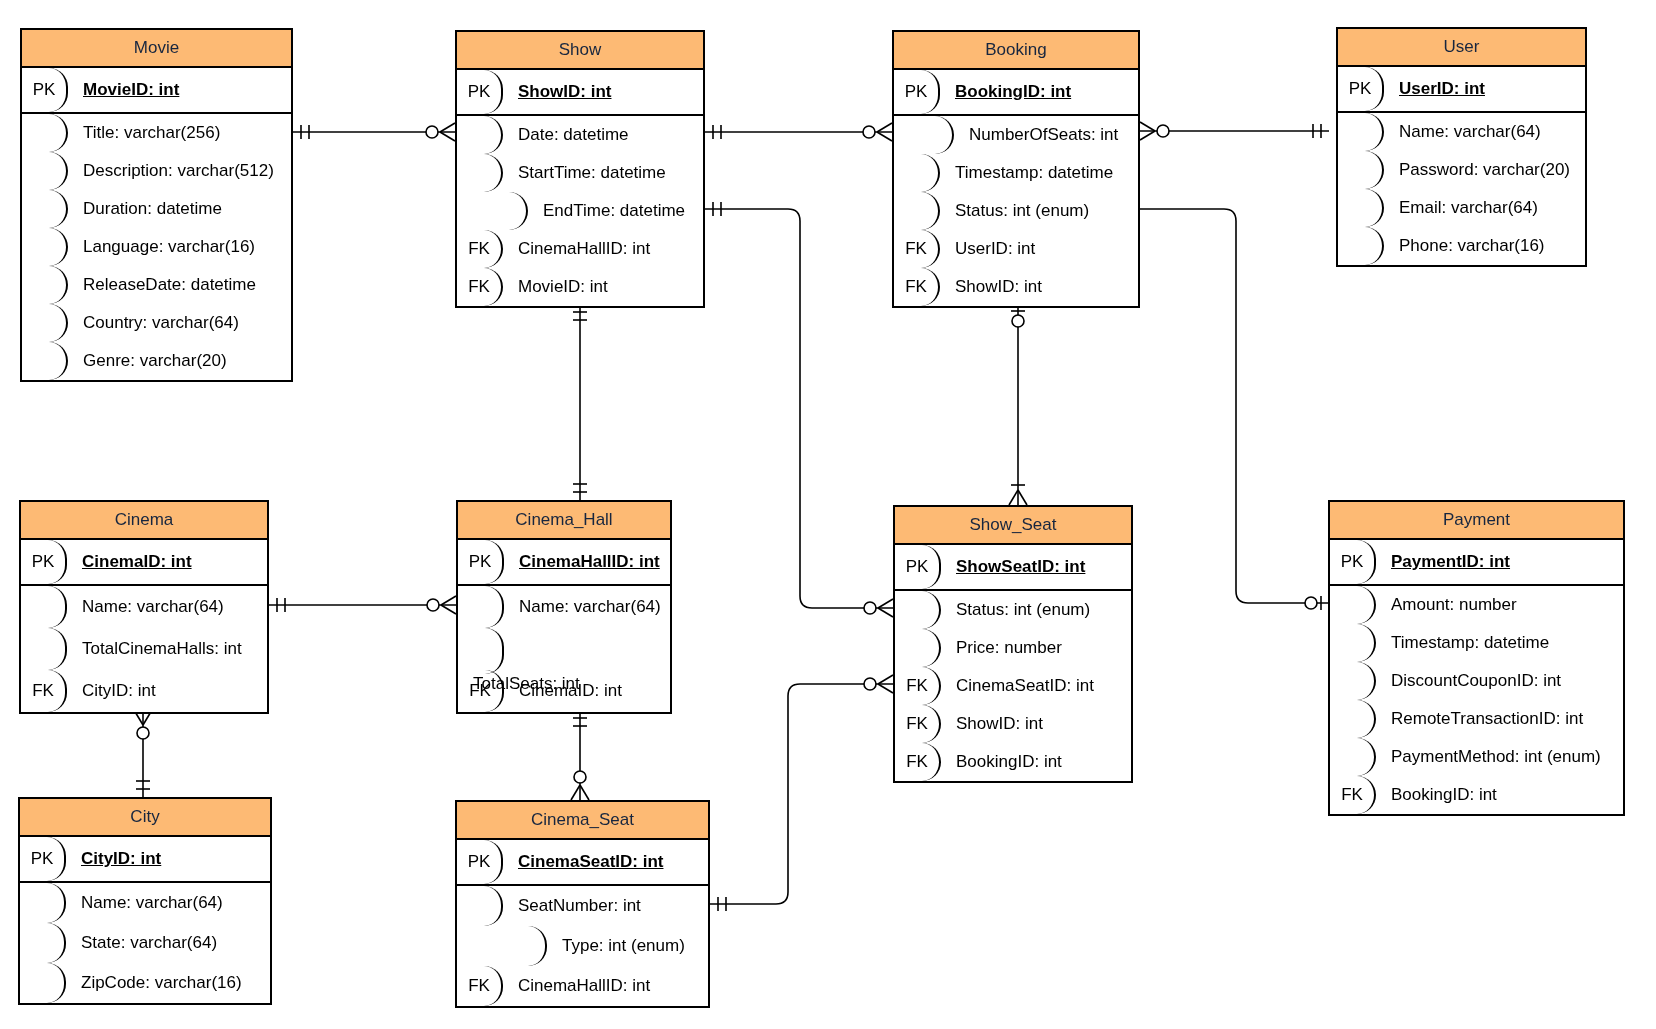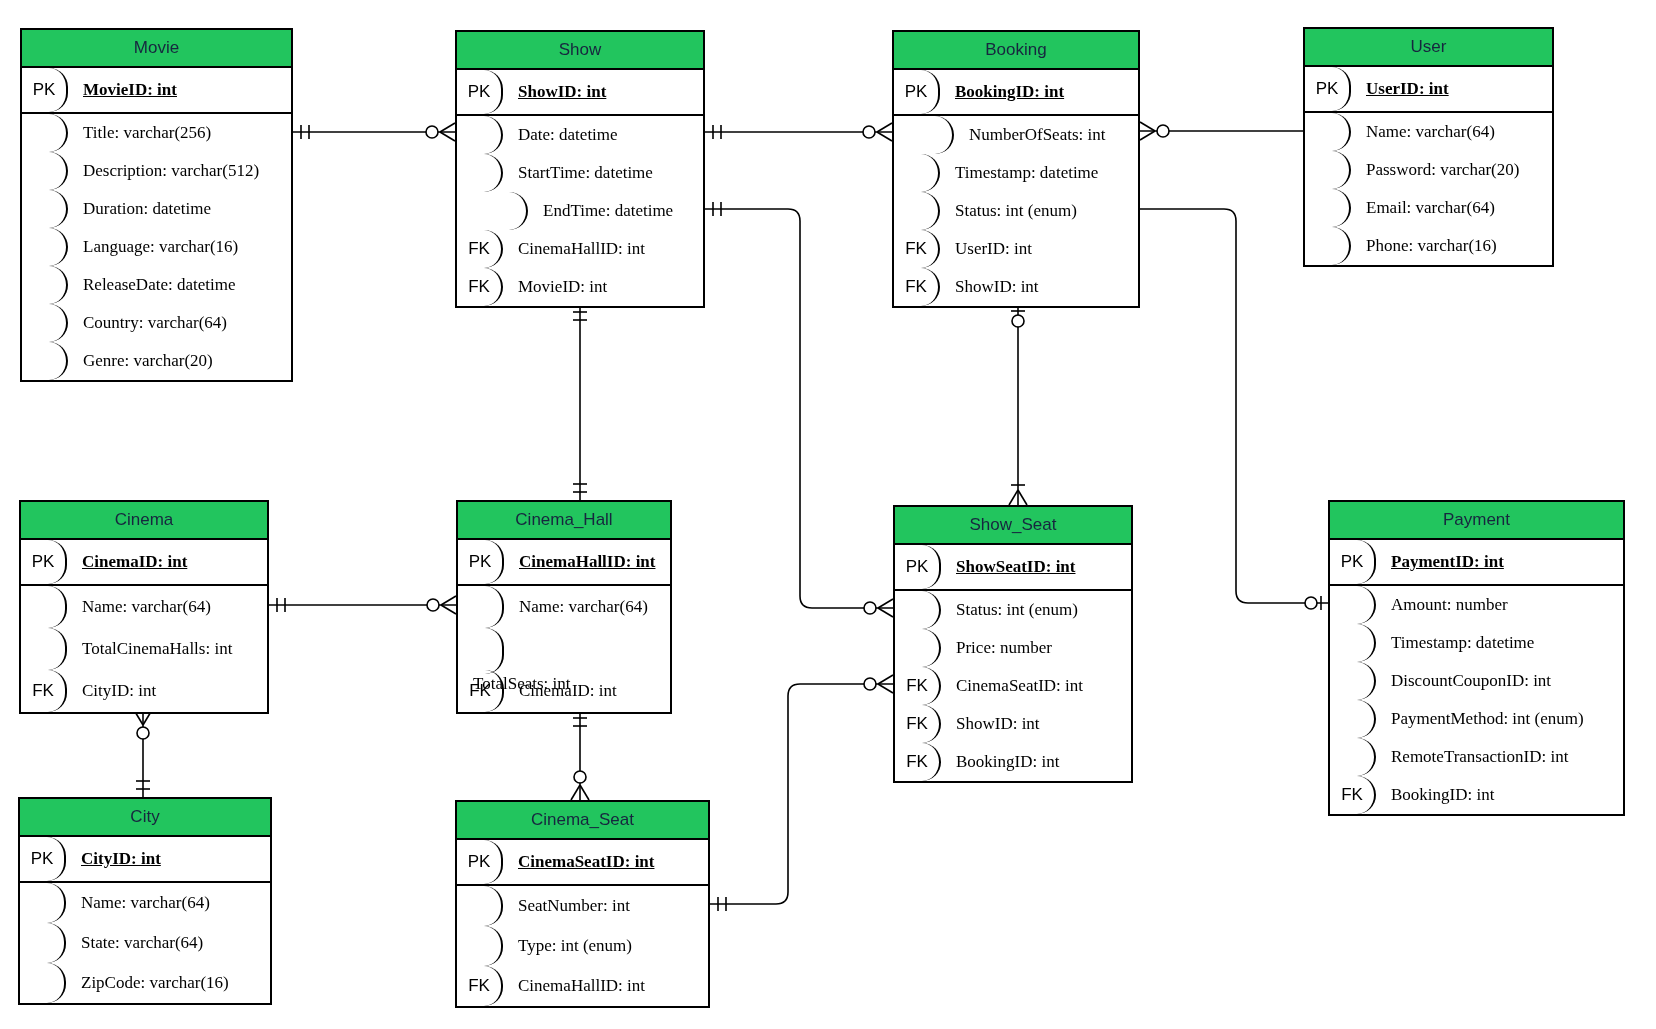--- a/index.html
+++ b/index.html
@@ -4,34 +4,34 @@
 <style>
   html,body{margin:0;padding:0;background:#ffffff;}
   #canvas{
     position:relative;width:1656px;height:1029px;background:#ffffff;overflow:hidden;
     font-family:"Liberation Sans", sans-serif;
   }
   .entity{
     position:absolute;background:#ffffff;border:2px solid #000;box-sizing:border-box;
   }
   .entity-header{
-    height:38px;background:#22c55e;border-bottom:2px solid #000;
+    height:38px;background:#fdba74;border-bottom:2px solid #000;
     display:flex;align-items:center;justify-content:center;
     font-size:17px;color:#17263f;box-sizing:border-box;
   }
   .row{display:flex;box-sizing:border-box;}
   .pk-row{height:46px;border-bottom:2px solid #000;}
   .key-cell{
     flex:0 0 46px;width:46px;border-right:2px solid #000;
     display:flex;align-items:center;justify-content:center;
     font-size:17px;color:#000;box-sizing:border-box;border-radius:19px;
   }
   .attr-cell{
     flex:1;display:flex;align-items:center;padding-left:15px;
-    font-size:17px;color:#000;white-space:nowrap;box-sizing:border-box;font-family:Liberation Serif, serif;
+    font-size:17px;color:#000;white-space:nowrap;box-sizing:border-box;
   }
   .pk-row .attr-cell{font-weight:bold;text-decoration:underline;}
   svg#wires{position:absolute;left:0;top:0;}
   svg#wires path, svg#wires line{stroke:#000;stroke-width:1.6;fill:none;}
   svg#wires circle{stroke:#000;stroke-width:1.6;fill:#ffffff;}
 </style>
 </head>
 <body>
 
 <div id="canvas" style="width: 1656px; height: 1029px;">
@@ -209,21 +209,21 @@
       </div>
       <div class="row attr-row" style="height: 38px;">
         <div class="key-cell">FK</div>
         <div class="attr-cell">UserID: int</div>
       </div>
       <div class="row attr-row" style="height: 38px;">
         <div class="key-cell">FK</div>
         <div class="attr-cell">ShowID: int</div>
       </div>
     </div>
-    <div class="entity" style="left: 1303px; top: 27px; width: 251px;">
+    <div class="entity" style="left: 1336px; top: 27px; width: 251px;">
       <div class="entity-header">
         <span>User</span>
       </div>
       <div class="row pk-row">
         <div class="key-cell">PK</div>
         <div class="attr-cell">UserID: int</div>
       </div>
       <div class="row attr-row" style="height: 38px;">
         <div class="key-cell"></div>
         <div class="attr-cell">Name: varchar(64)</div>
@@ -327,27 +327,27 @@
       <div class="row attr-row" style="height: 38px;">
         <div class="key-cell"></div>
         <div class="attr-cell">Timestamp: datetime</div>
       </div>
       <div class="row attr-row" style="height: 38px;">
         <div class="key-cell"></div>
         <div class="attr-cell">DiscountCouponID: int</div>
       </div>
       <div class="row attr-row" style="height: 38px;">
         <div class="key-cell"></div>
+        <div class="attr-cell">RemoteTransactionID: int</div>
+      </div>
+      <div class="row attr-row" style="height: 38px;">
+        <div class="key-cell"></div>
         <div class="attr-cell">PaymentMethod: int (enum)</div>
       </div>
       <div class="row attr-row" style="height: 38px;">
-        <div class="key-cell"></div>
-        <div class="attr-cell">RemoteTransactionID: int</div>
-      </div>
-      <div class="row attr-row" style="height: 38px;">
         <div class="key-cell">FK</div>
         <div class="attr-cell">BookingID: int</div>
       </div>
     </div>
     <div class="entity" style="left: 18px; top: 797px; width: 254px;">
       <div class="entity-header">
         <span>City</span>
       </div>
       <div class="row pk-row">
         <div class="key-cell">PK</div>
@@ -371,21 +371,21 @@
         <span>Cinema_Seat</span>
       </div>
       <div class="row pk-row">
         <div class="key-cell">PK</div>
         <div class="attr-cell">CinemaSeatID: int</div>
       </div>
       <div class="row attr-row" style="height: 40px;">
         <div class="key-cell"></div>
         <div class="attr-cell">SeatNumber: int</div>
       </div>
-      <div class="row attr-row" style="height: 40px;">
+      <div class="row attr-row" style="height: 40px; margin-left: 44px;">
         <div class="key-cell"></div>
         <div class="attr-cell">Type: int (enum)</div>
       </div>
       <div class="row attr-row" style="height: 40px;">
         <div class="key-cell">FK</div>
         <div class="attr-cell">CinemaHallID: int</div>
       </div>
     </div>
   </div>
 

